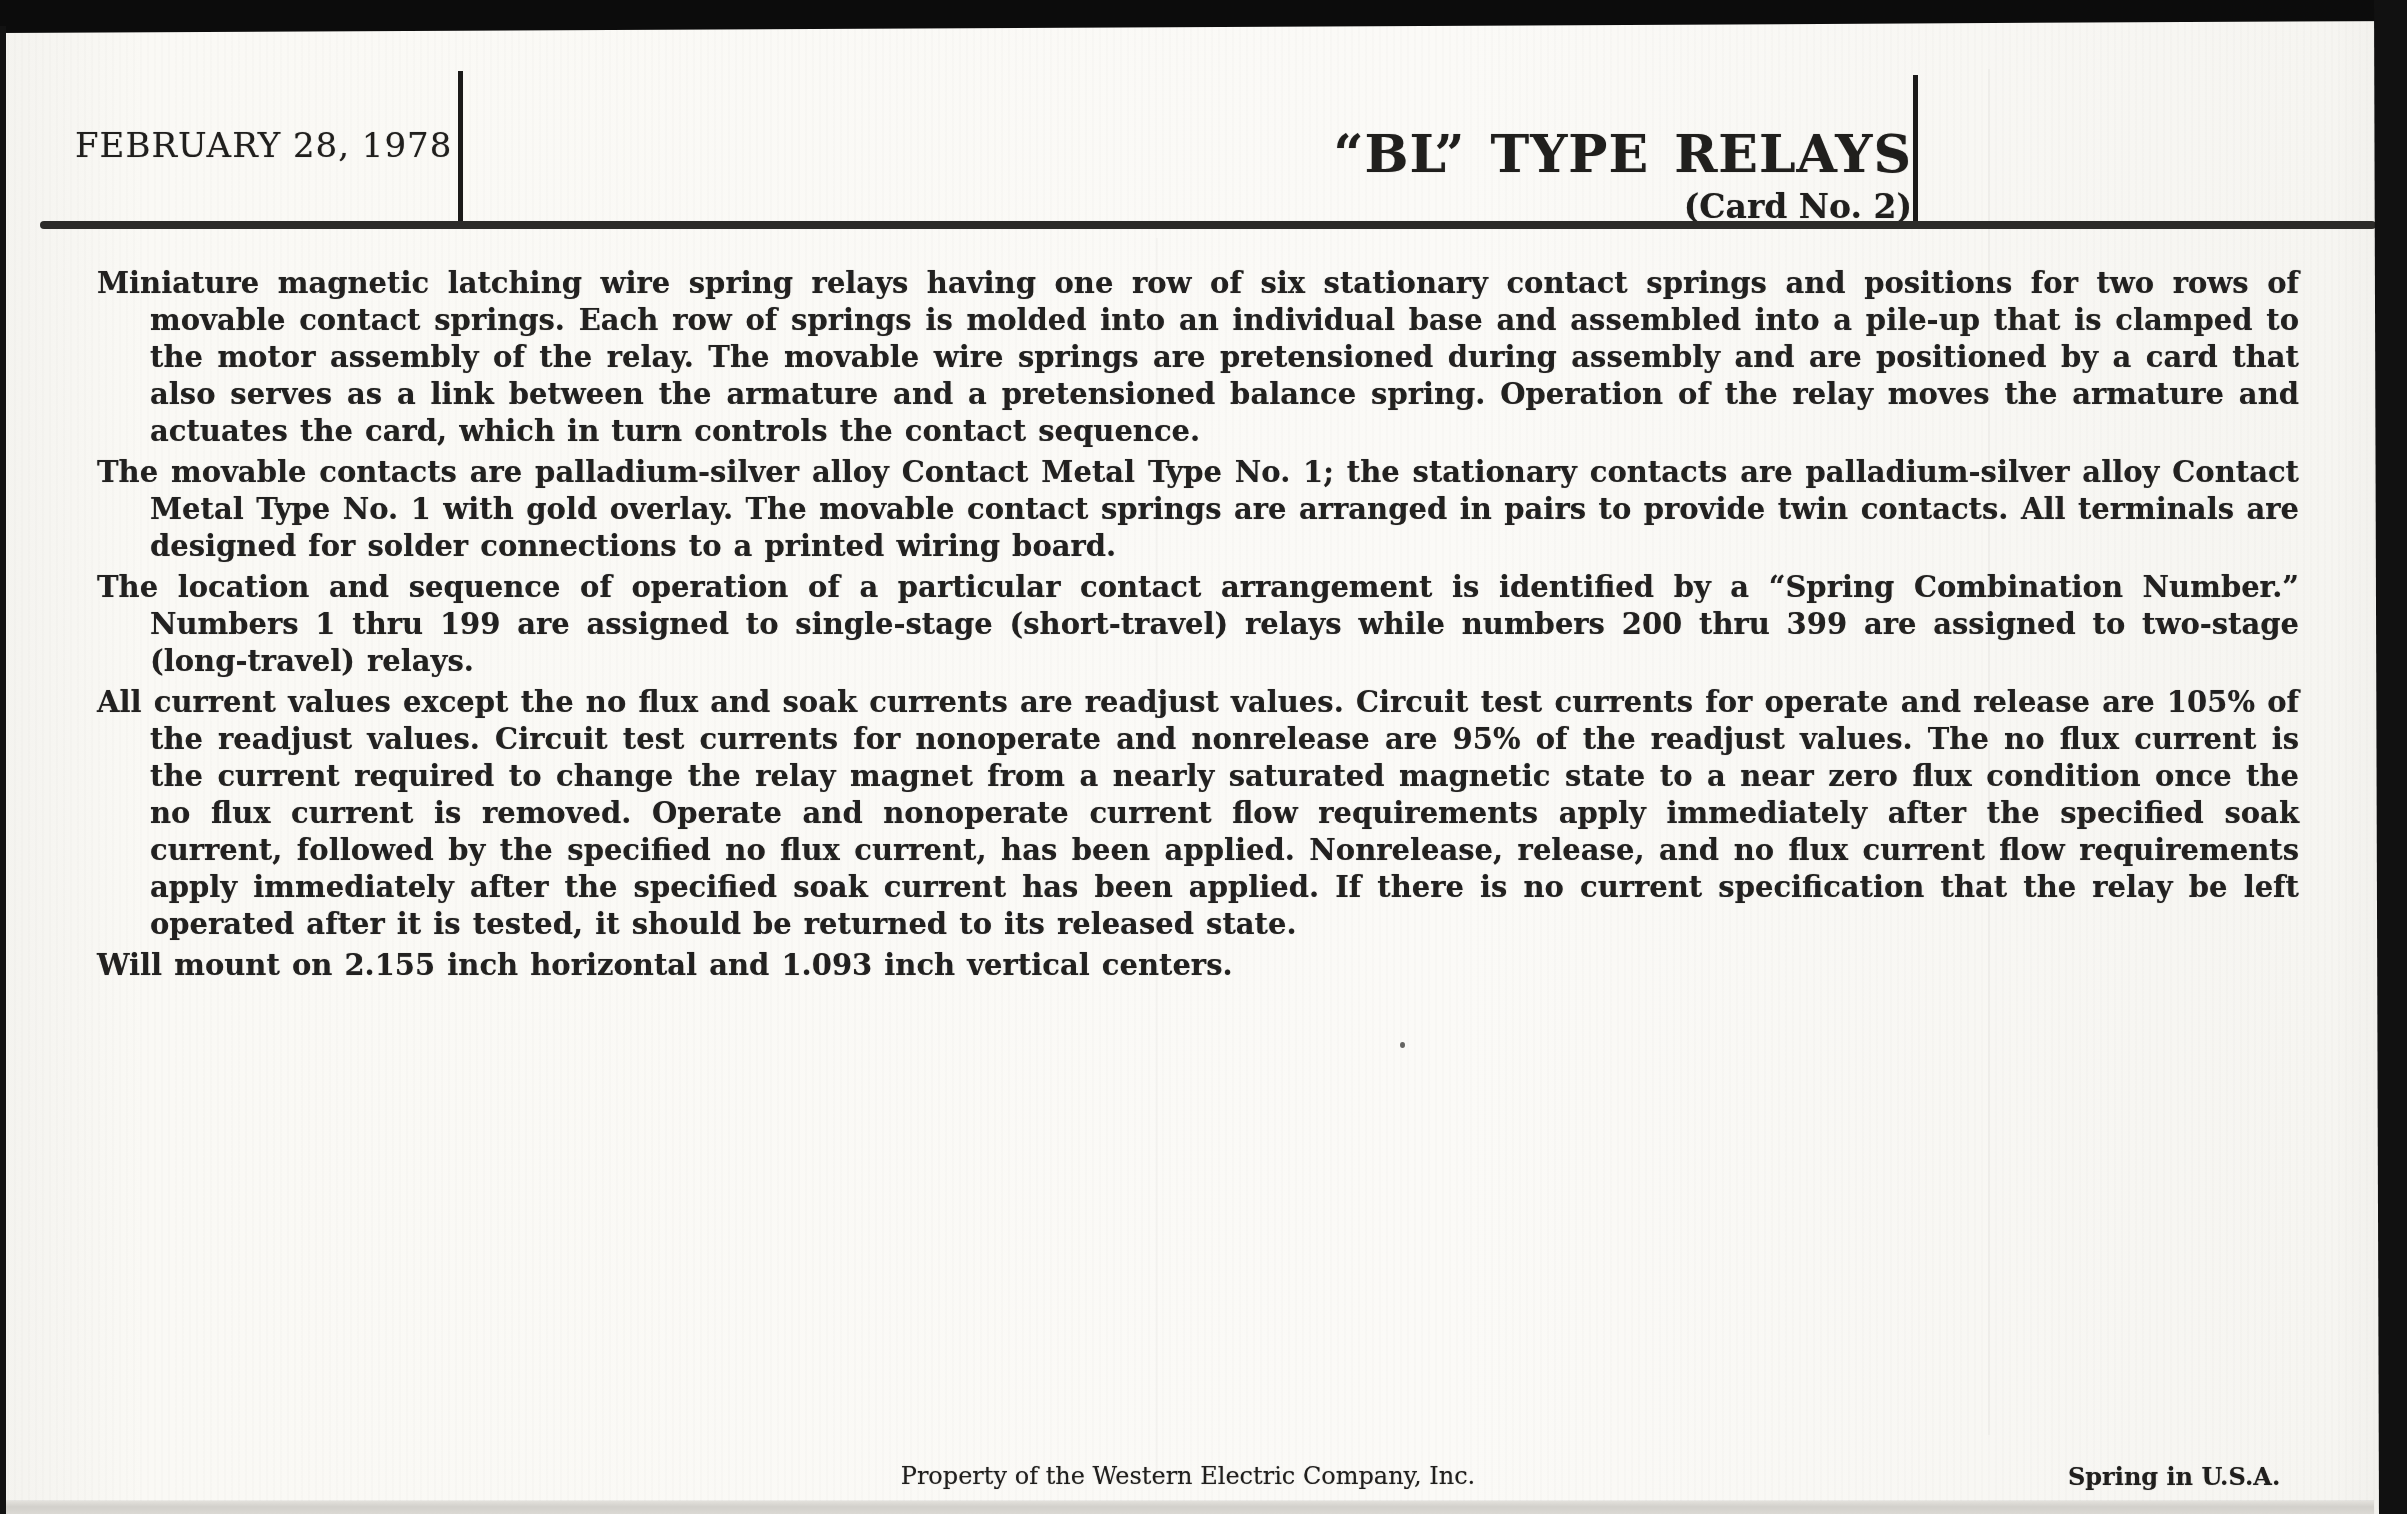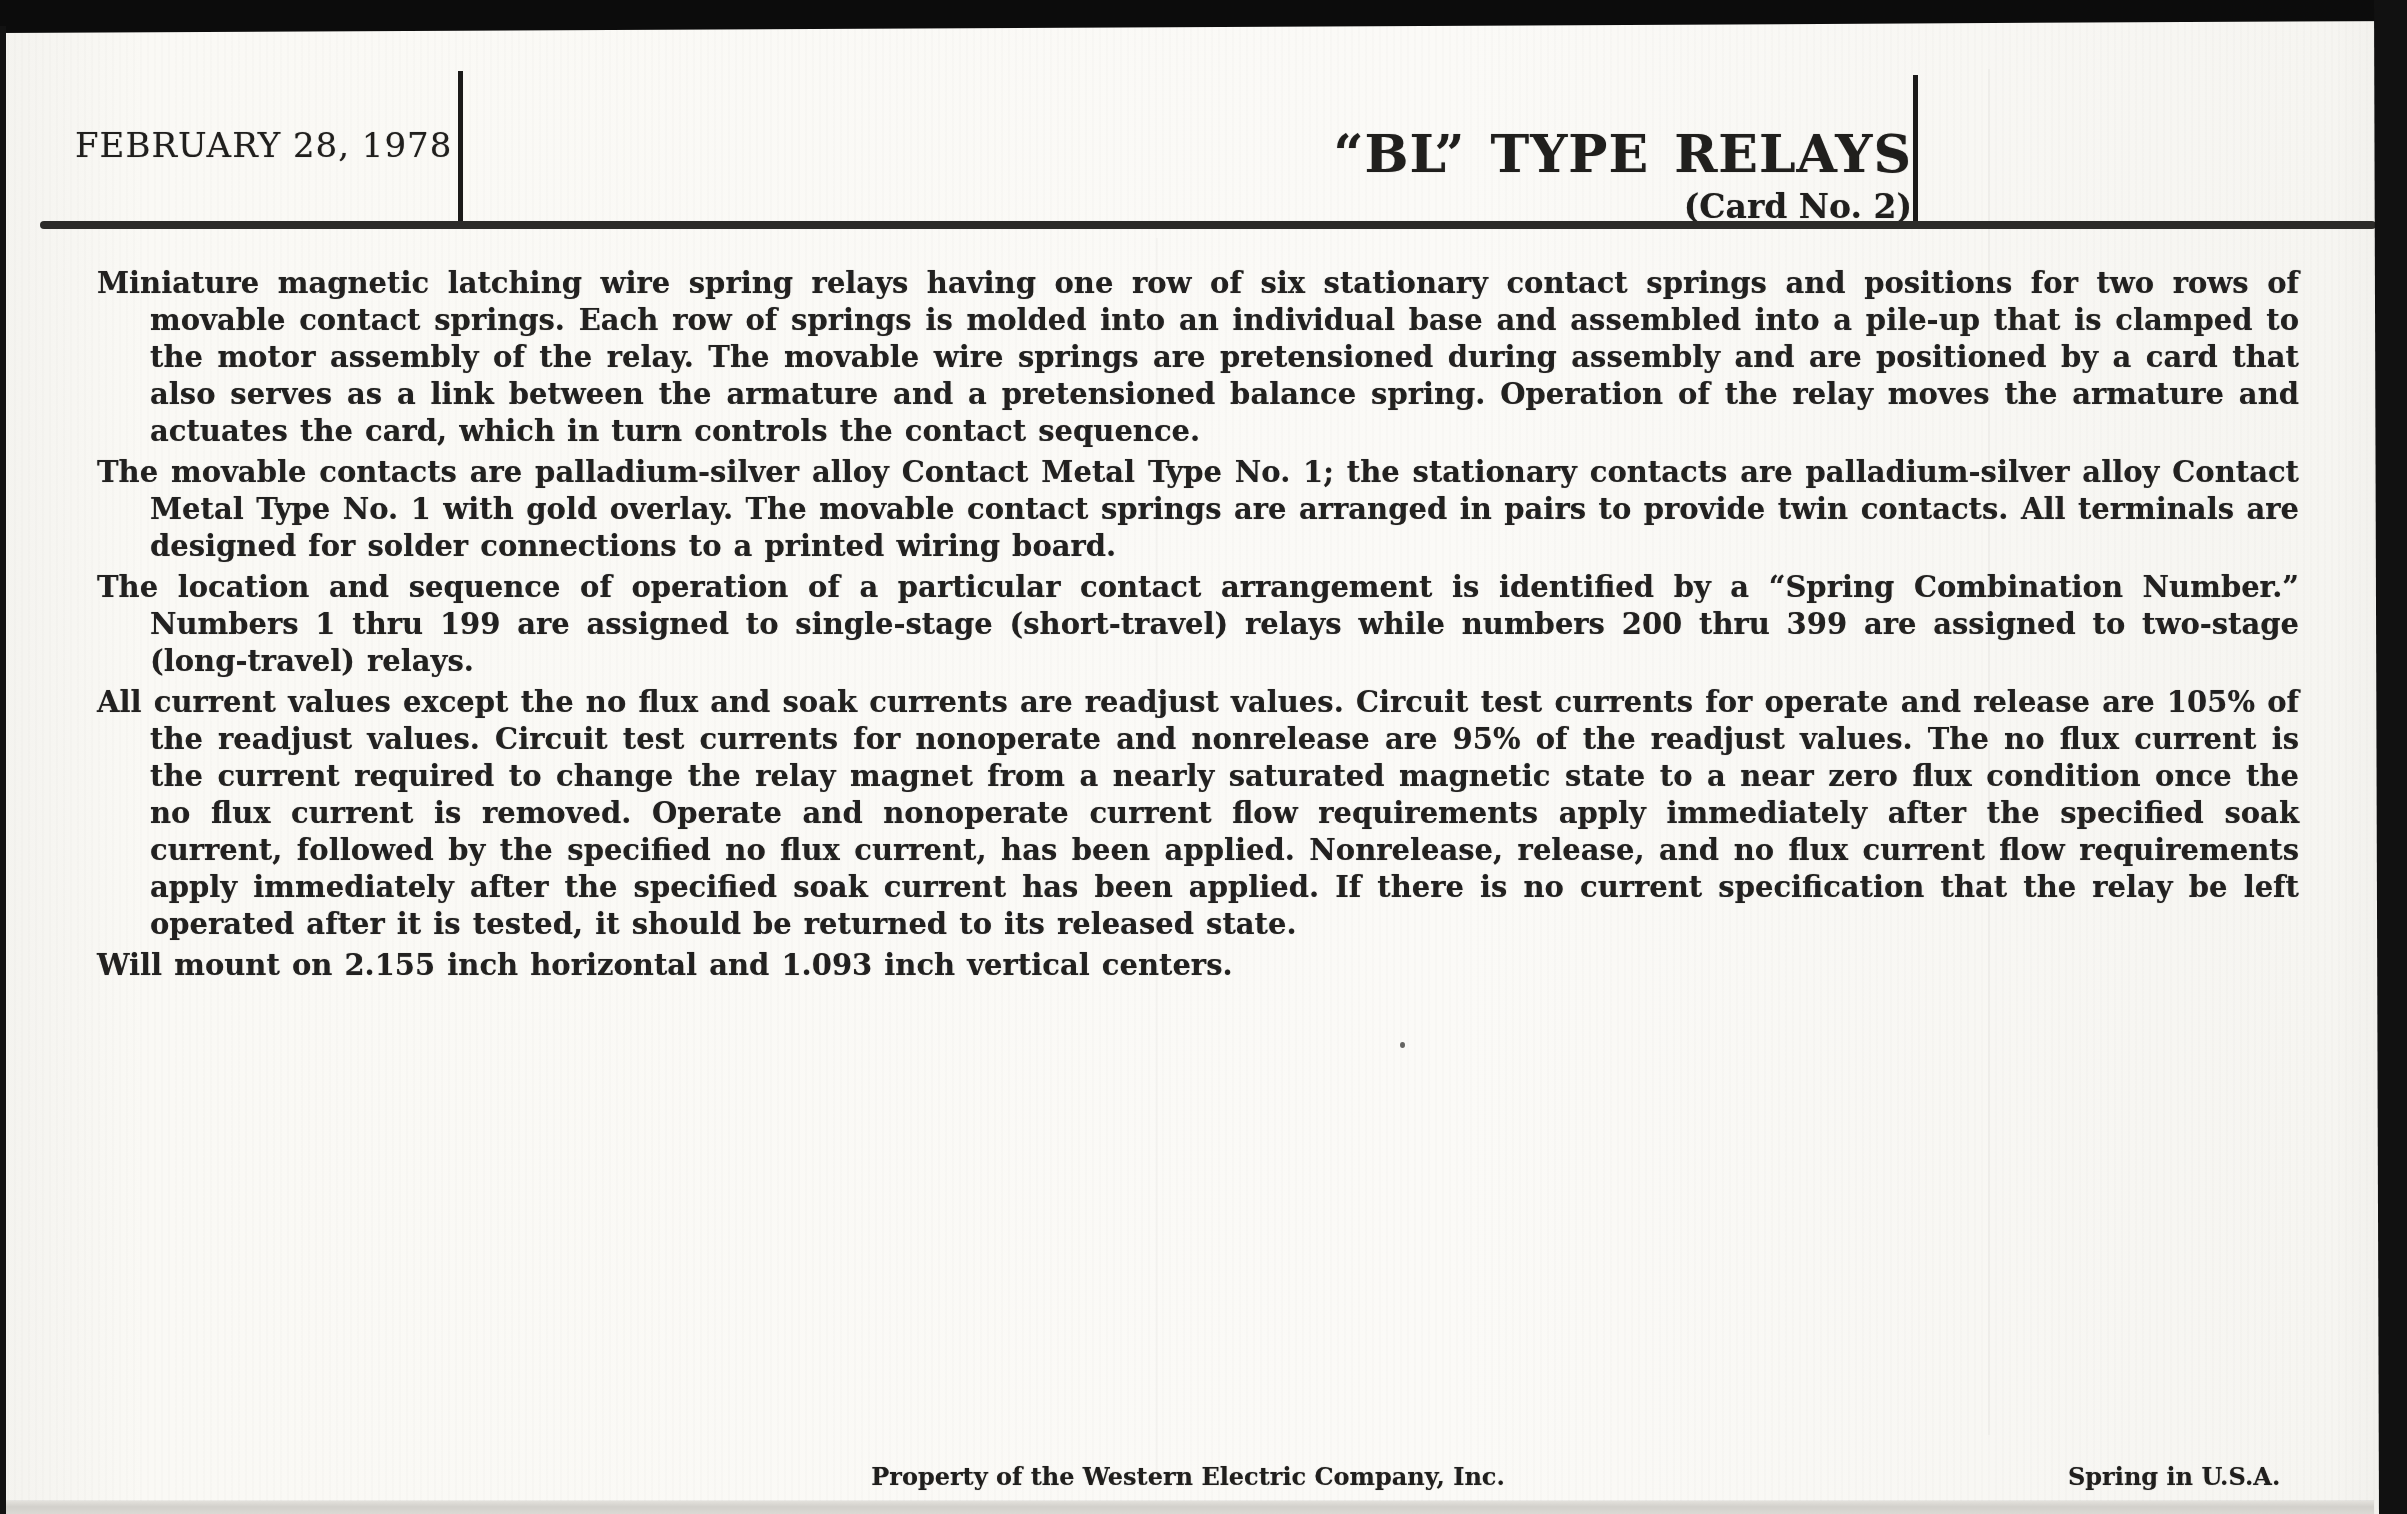--- a/index.html
+++ b/index.html
@@ -72,21 +72,21 @@
     line-height: 37px;
     text-align: justify;
     padding-left: 53px; text-indent: -53px; 
     color: #222120;
     text-shadow: 0 0 1px rgba(25,25,25,0.4);
     word-spacing: 2px;
   }
   
   .property {
     position: absolute; left: 20px; top: 1462px; width: 2336px;
-    text-align: center; font-size: 24px; font-weight: 700;
+    text-align: center; font-size: 24px; font-weight: 400;
   }
   .printed {
     position: absolute; left: 2068px; top: 1462px;
     font-size: 24px; font-weight: 700; white-space: nowrap;
   }
   
   .speck {
     position: absolute; left: 1400px; top: 1042px; width: 5px; height: 6px;
     background: #4a4a48; border-radius: 50%;
     opacity: 0.85;

